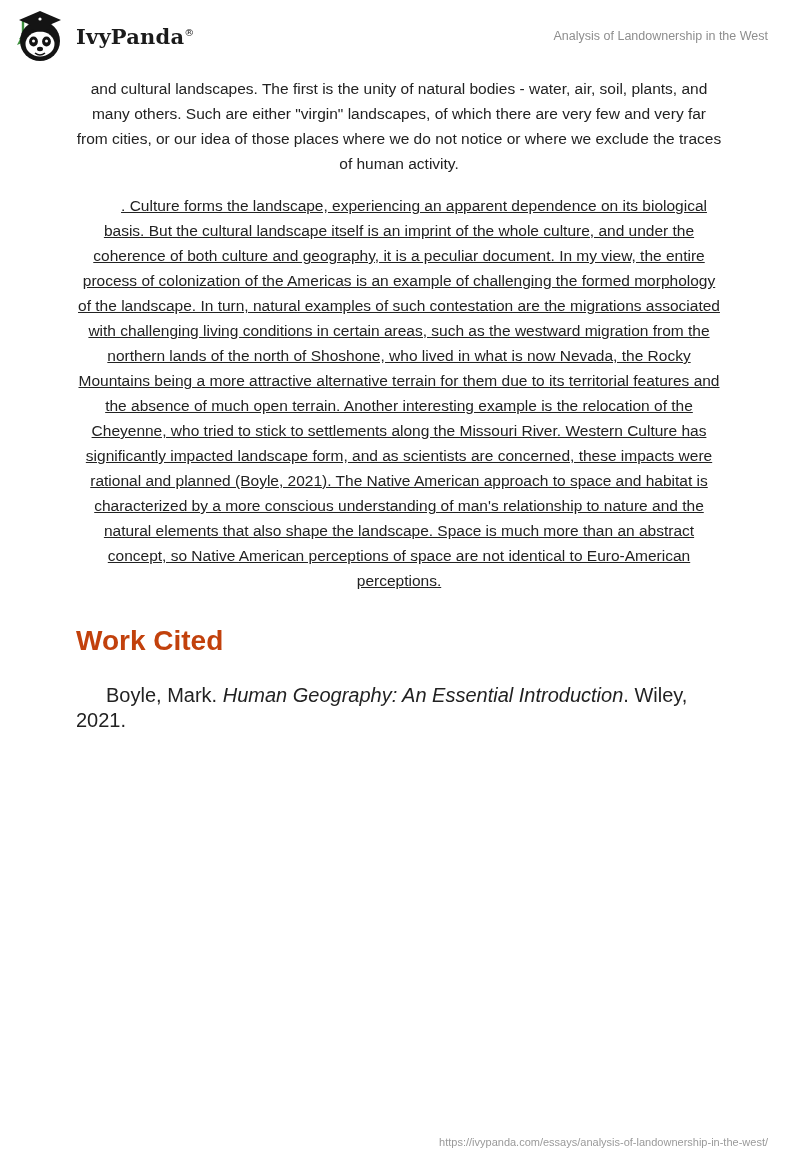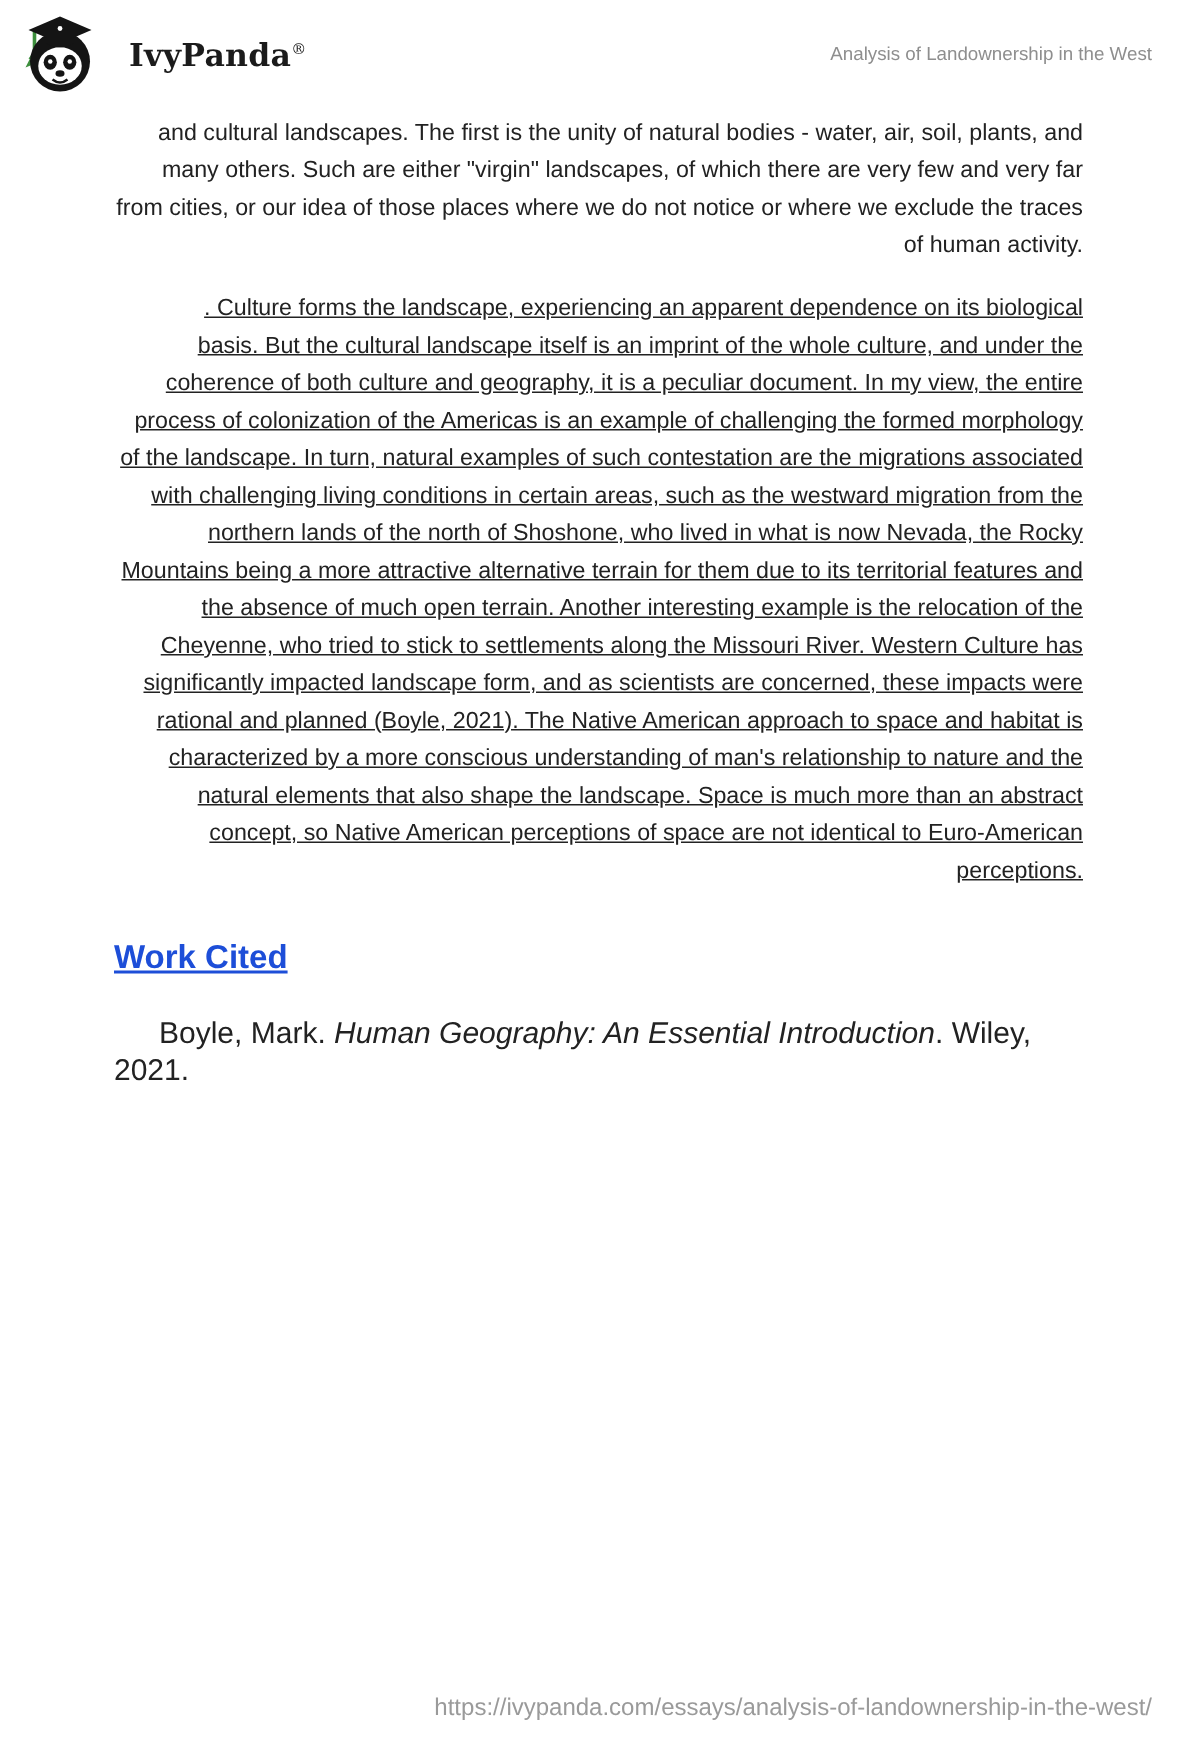--- a/index.html
+++ b/index.html
@@ -14,21 +14,21 @@
   }
   .header {
     display: flex;
     align-items: center;
     padding: 10px 32px 0 14px;
     height: 62px;
   }
   .brand-wrap {
     display: flex;
     align-items: center;
-    gap: 22px;
+    gap: 12px;
     text-align: center;
   }
   .brand {
     font-family: "DejaVu Serif", serif;
     font-weight: 700;
     font-size: 21px;
     color: #1b1b1b;
     letter-spacing: 0.2px;
   }
   .brand sup {
@@ -42,49 +42,48 @@
     color: #8e8e8e;
   }
   .content {
     padding: 14px 78px 0 76px;
   }
   .para {
     font-size: 15.5px;
     line-height: 25px;
     color: #222222;
     margin: 0 0 17px 0;
-    text-align: right;
+    text-align: center;
   }
   .para.indent {
     text-indent: 30px;
     text-decoration: underline;
   }
   .work-cited {
-    font-size: 22px;
+    font-size: 28px;
     font-weight: 700;
-    color: #1d4ed8;
+    color: #c2410c;
     margin: 32px 0 26px 0;
     font-family: "Liberation Sans", sans-serif;
-    text-decoration: underline;
   }
   .citation {
     font-size: 20px;
     line-height: 25px;
     color: #222222;
     text-indent: 30px;
     margin: 0;
   }
   .citation .cite-title {
     font-style: italic;
   }
   .footer-url {
     position: absolute;
     right: 32px;
     bottom: 12px;
-    font-size: 16px;
+    font-size: 11px;
     color: #9a9a9a;
     text-decoration: none;
   }
   .logo-svg { display: block; }
 </style>
 </head>
 <body>
 
 <div class="header">
   <div class="brand-wrap">

